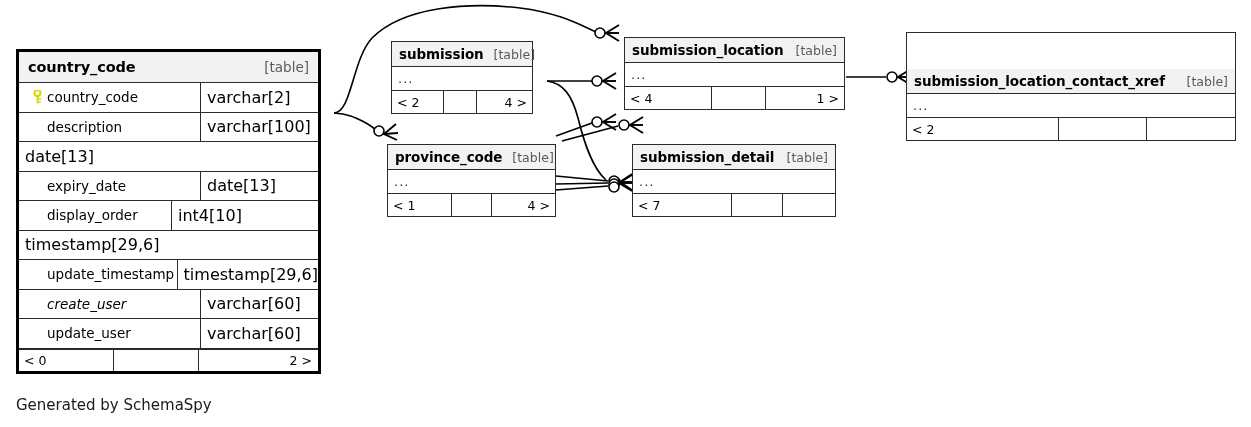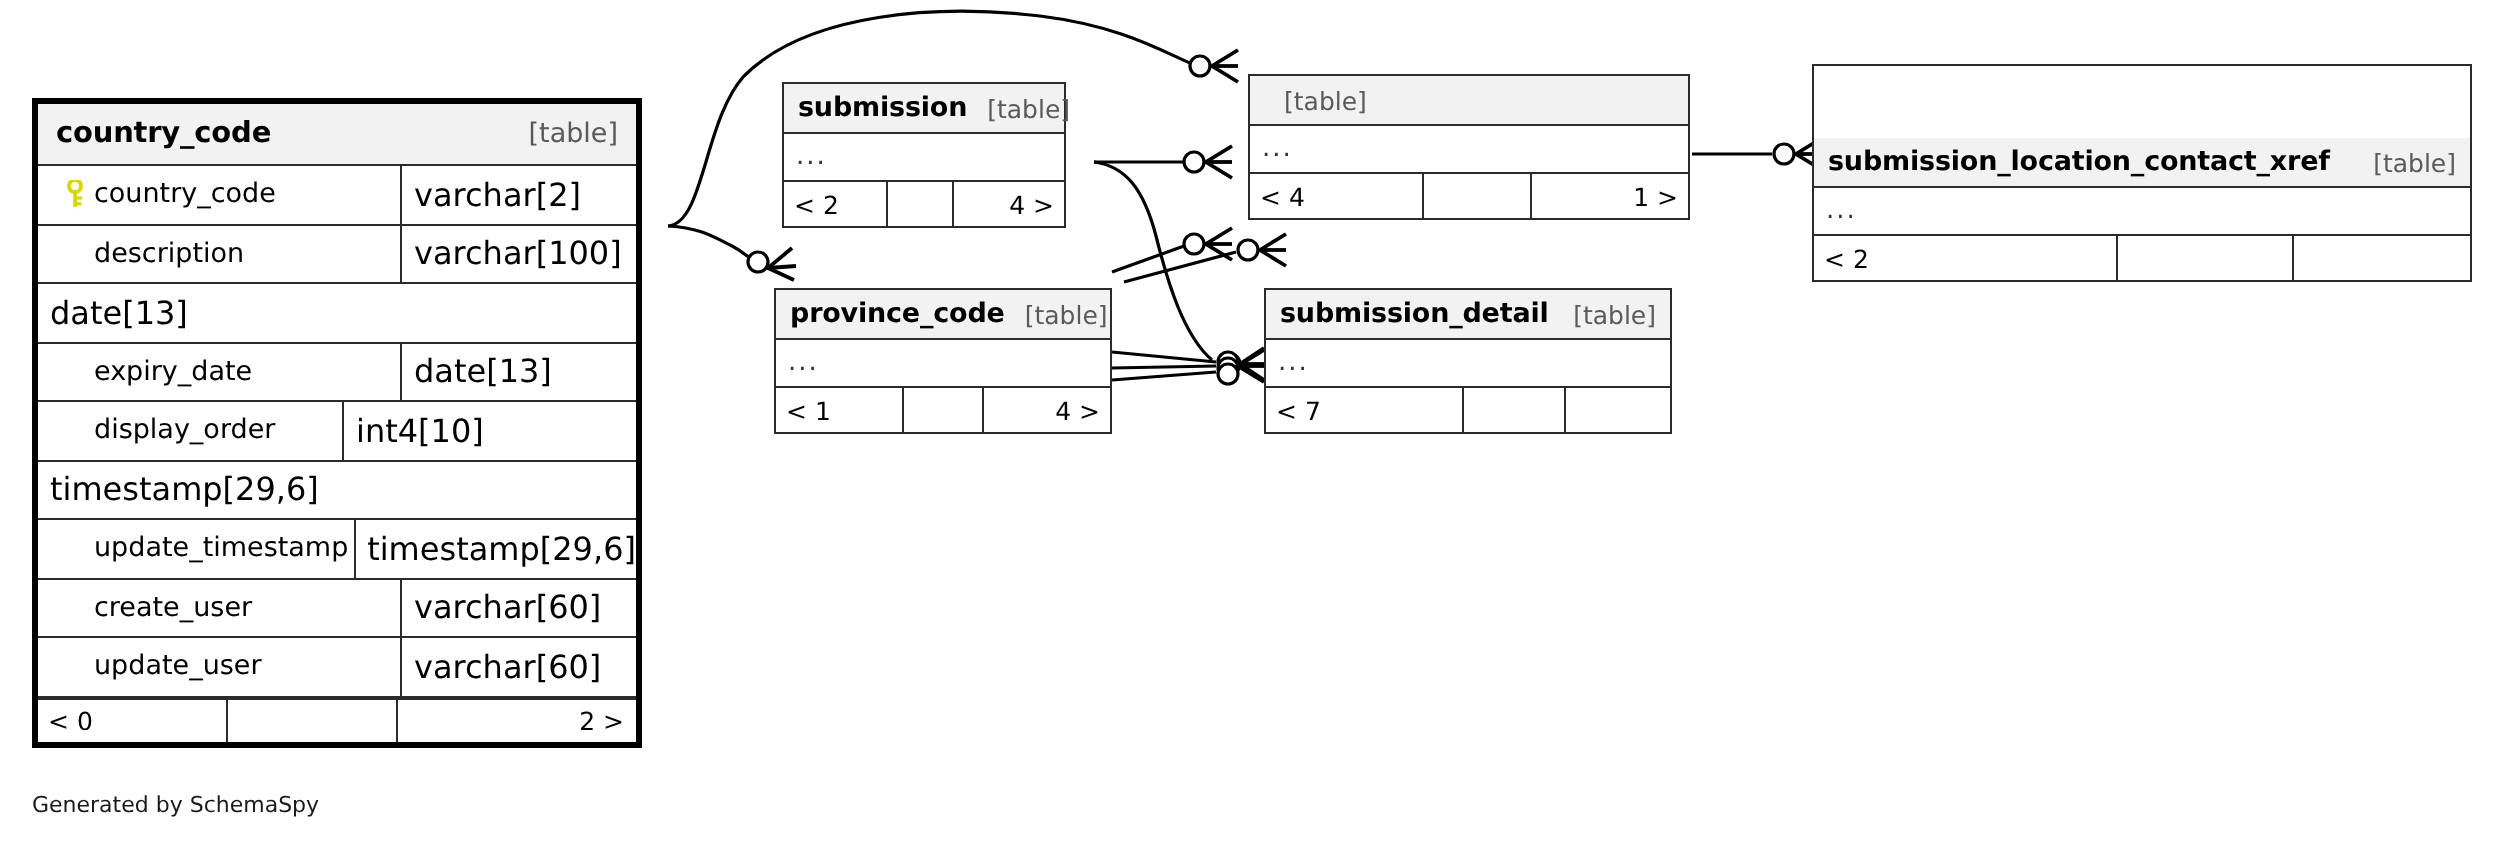--- a/index.html
+++ b/index.html
@@ -145,21 +145,21 @@
     padding: 0 5px;
     white-space: nowrap;
   }
   .foot-cell:last-child { border-right: none; }
   .foot-cell.right { justify-content: flex-end; }
 
   .caption {
     position: absolute;
     left: 16px;
     top: 396px;
-    font-size: 11px;
+    font-size: 15px;
     color: #1a1a1a;
     white-space: nowrap;
   }
 </style>
 </head>
 <body>
 
 <div id="diagram">
 
   <svg class="edges" viewBox="0 0 1251 427">
@@ -283,21 +283,21 @@
 
     <div class="row">
       <div class="cell-name" style="width:182px;">
         <span class="keyslot"></span>
         <span>update_timestamp</span>
       </div>
       <div class="cell-type">timestamp[29,6]</div>
     </div>
 
     <div class="row">
-      <div class="cell-name" style="width:182px;">
+      <div class="cell-name" style="width:182px;font-style:italic;">
         <span class="keyslot"></span>
         <span>create_user</span>
       </div>
       <div class="cell-type">varchar[60]</div>
     </div>
 
     <div class="row">
       <div class="cell-name" style="width:182px;">
         <span class="keyslot"></span>
         <span>update_user</span>
@@ -320,20 +320,21 @@
     <div class="ellipsis-row" style="height:24px;">...</div>
     <div class="foot">
       <div class="foot-cell" style="width:57px;">&lt; 2</div>
       <div class="foot-cell" style="width:36px;"></div>
       <div class="foot-cell right" style="width:61px;">4 &gt;</div>
     </div>
   </div>
 
   <div class="tbl" style="left:624px; top:37px; width:221px;">
     <div class="tbl-head" style="height:25px;">
+      <span class="tbl-name">submission_location</span>
       <span class="tbl-kind">[table]</span>
     </div>
     <div class="ellipsis-row" style="height:24px;">...</div>
     <div class="foot">
       <div class="foot-cell" style="width:87px;">&lt; 4</div>
       <div class="foot-cell" style="width:54px;"></div>
       <div class="foot-cell right" style="width:78px;">1 &gt;</div>
     </div>
   </div>
 

